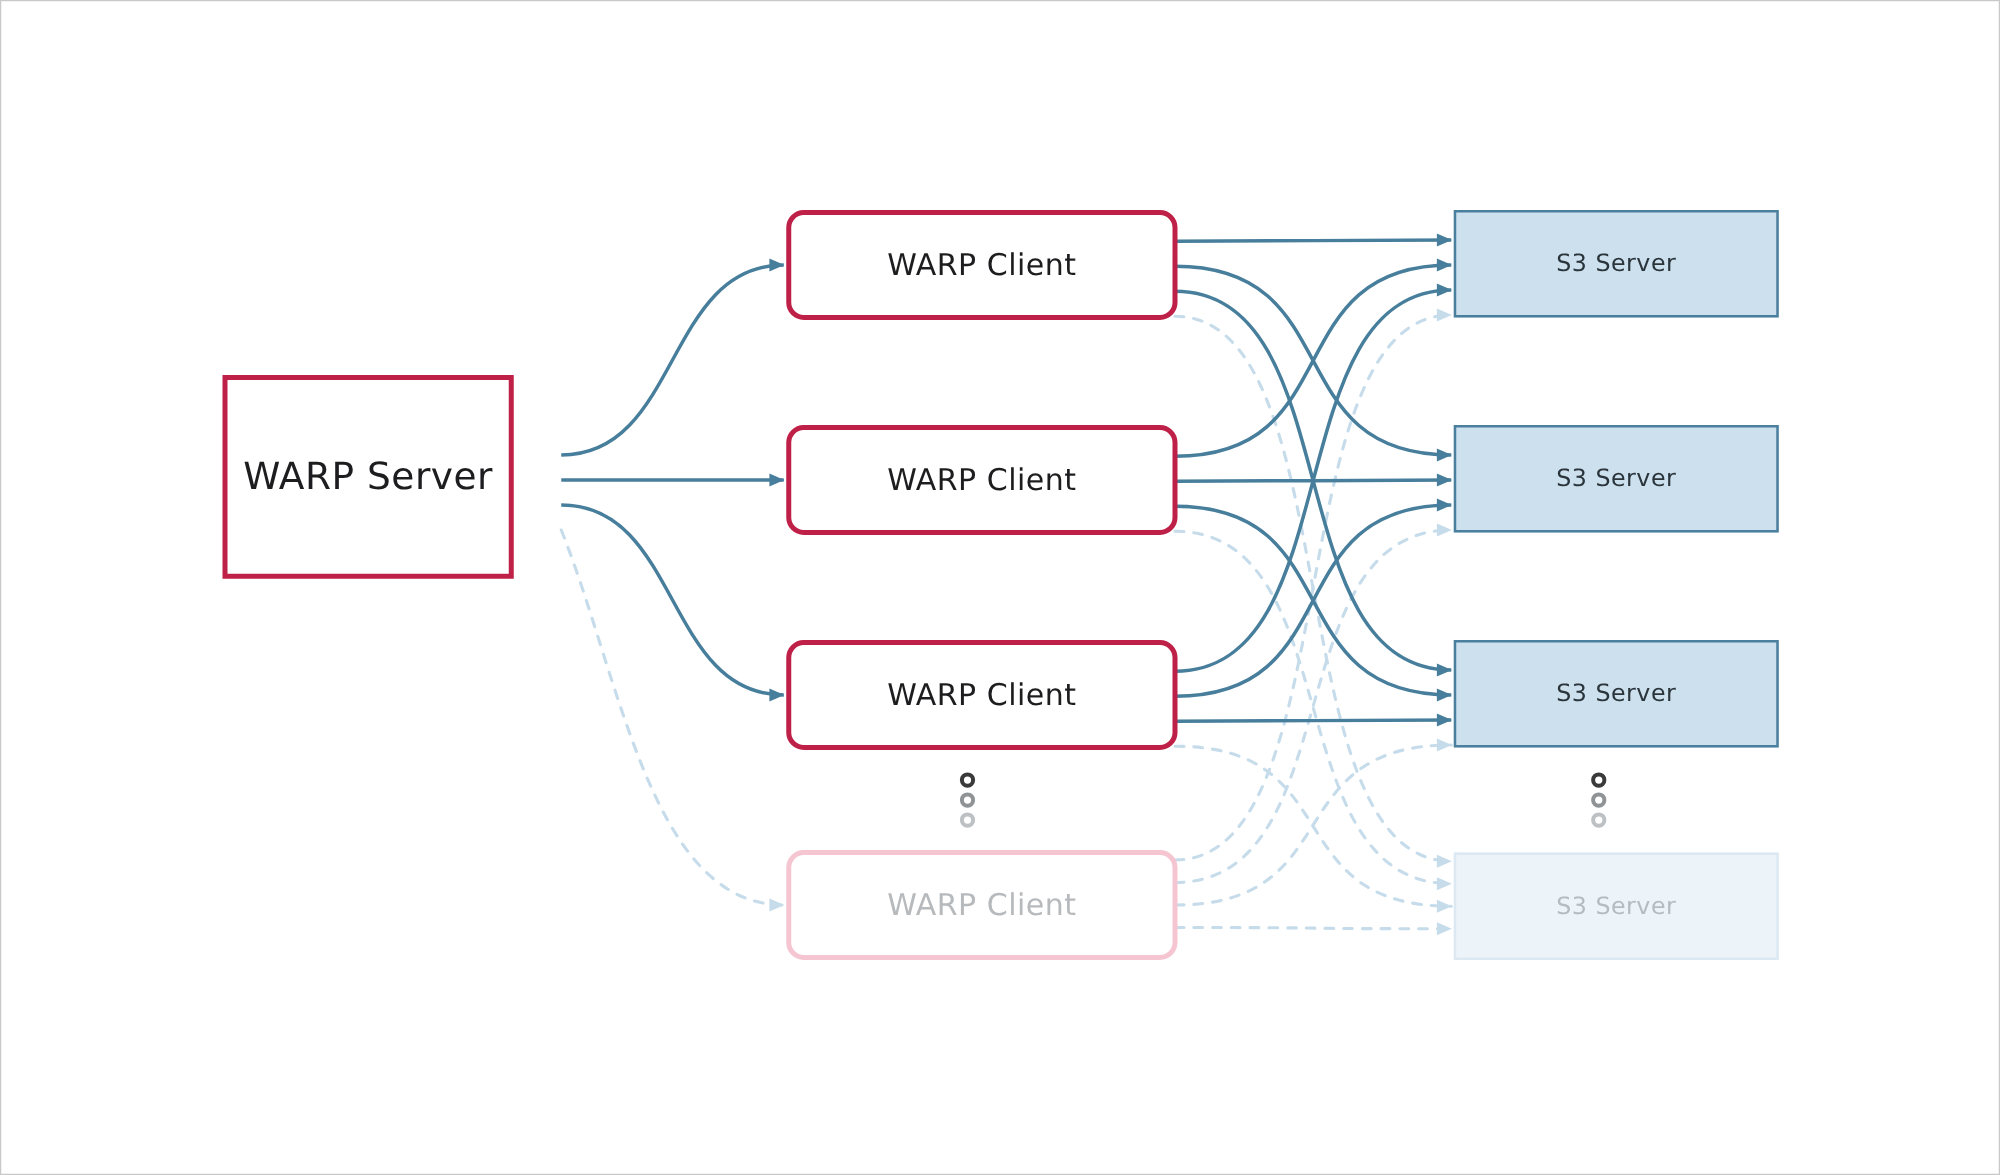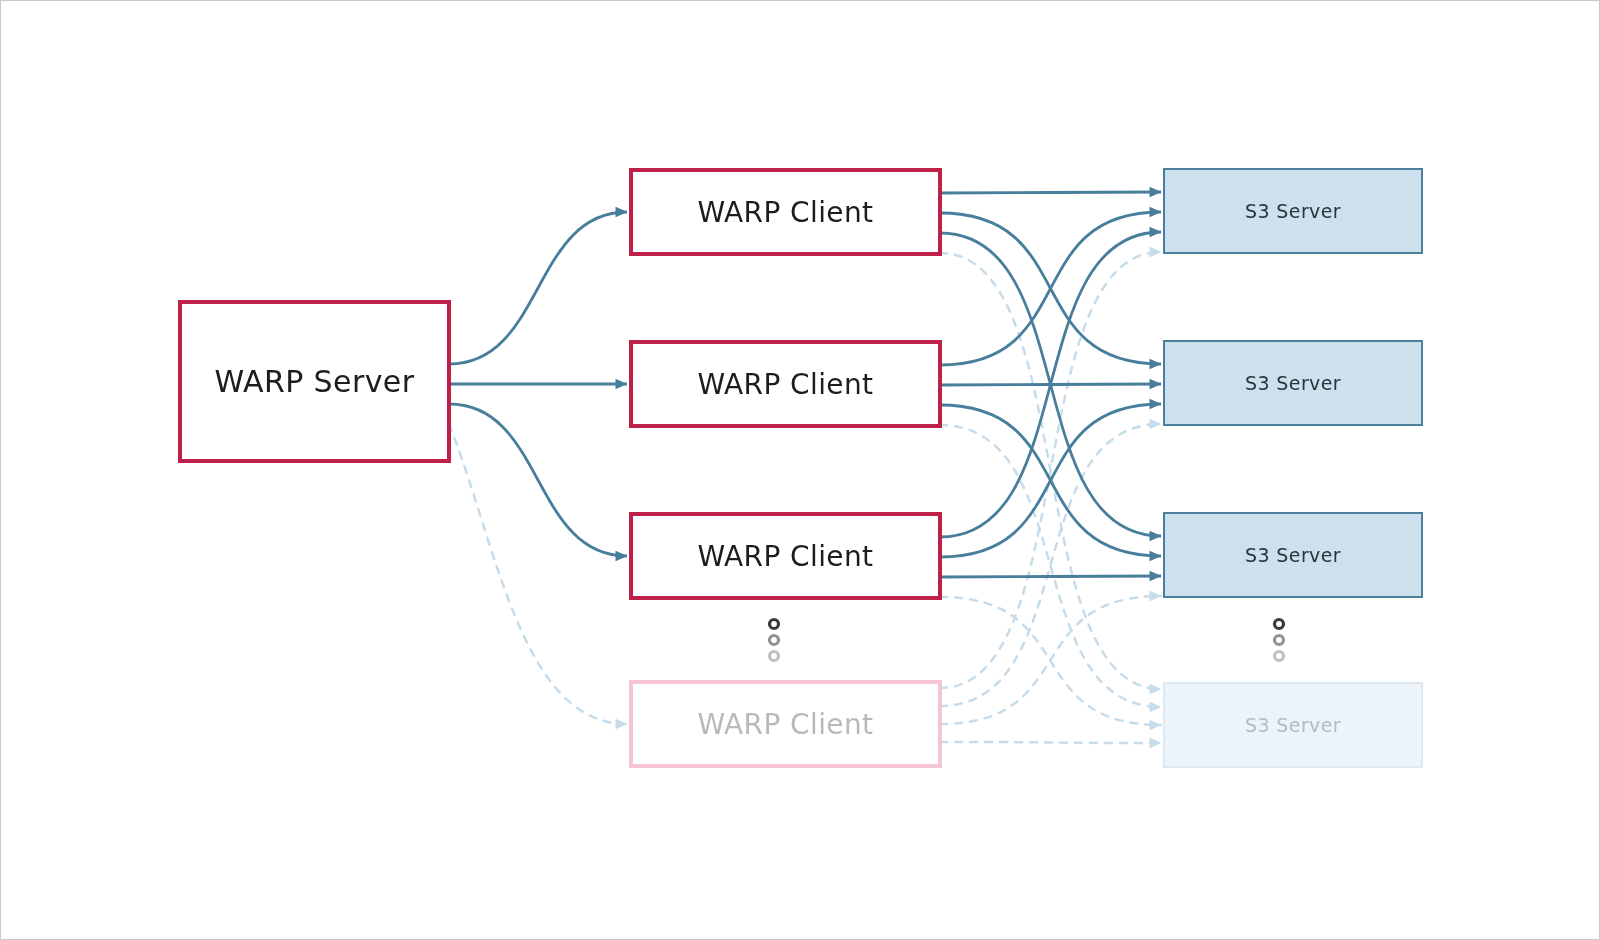--- a/index.html
+++ b/index.html
@@ -23,21 +23,21 @@
   }
   .warp{
     border:4px solid var(--warp_border,#bf2047);
     color:var(--node_text,#1d1d1f);
   }
   .warp.faded{
     border-color:var(--warp_border_faded,#f5c6d1);
     color:var(--node_text_faded,#b7babd);
   }
   .server-box{font-size:30px;}
-  .client-box{font-size:28px;}
+  .client-box{font-size:24px;border-radius:14px;}
   .s3-box{
     background:var(--s3_fill,#cde0ee);
     border:2px solid var(--s3_border,#4a7f9e);
     color:var(--s3_text,#2a343b);
     font-size:19px;
   }
   .s3-box.faded{
     background:var(--s3_fill_faded,#ecf3f9);
     border-color:var(--s3_border_faded,#dce9f2);
     color:var(--s3_text_faded,#b3bcc2);
@@ -82,21 +82,21 @@
         <circle cx="773" cy="639" r="4.5" fill="#ffffff" stroke="#8f9396" stroke-width="3.2"></circle>
         <circle cx="773" cy="655" r="4.5" fill="#ffffff" stroke="#bdc1c4" stroke-width="3.2"></circle>
       </g>
       <g>
         <circle cx="1278" cy="623" r="4.5" fill="#ffffff" stroke="#3a3a3a" stroke-width="3.2"></circle>
         <circle cx="1278" cy="639" r="4.5" fill="#ffffff" stroke="#8f9396" stroke-width="3.2"></circle>
         <circle cx="1278" cy="655" r="4.5" fill="#ffffff" stroke="#bdc1c4" stroke-width="3.2"></circle>
       </g>
     </svg>
 
-  <div class="node warp server-box" id="node-warp_server" style="left: 177px; top: 299px; width: 273px; height: 163px;">
+  <div class="node warp server-box" id="node-warp_server" style="left: 177px; top: 299px; width: 233px; height: 163px;">
     <span>WARP Server</span>
   </div>
 
   <div class="node warp client-box" id="node-warp_client_1" style="left: 628px; top: 167px; width: 313px; height: 88px;">
     <span>WARP Client</span>
   </div>
   <div class="node warp client-box" id="node-warp_client_2" style="left: 628px; top: 339px; width: 313px; height: 88px;">
     <span>WARP Client</span>
   </div>
   <div class="node warp client-box" id="node-warp_client_3" style="left: 628px; top: 511px; width: 313px; height: 88px;">

